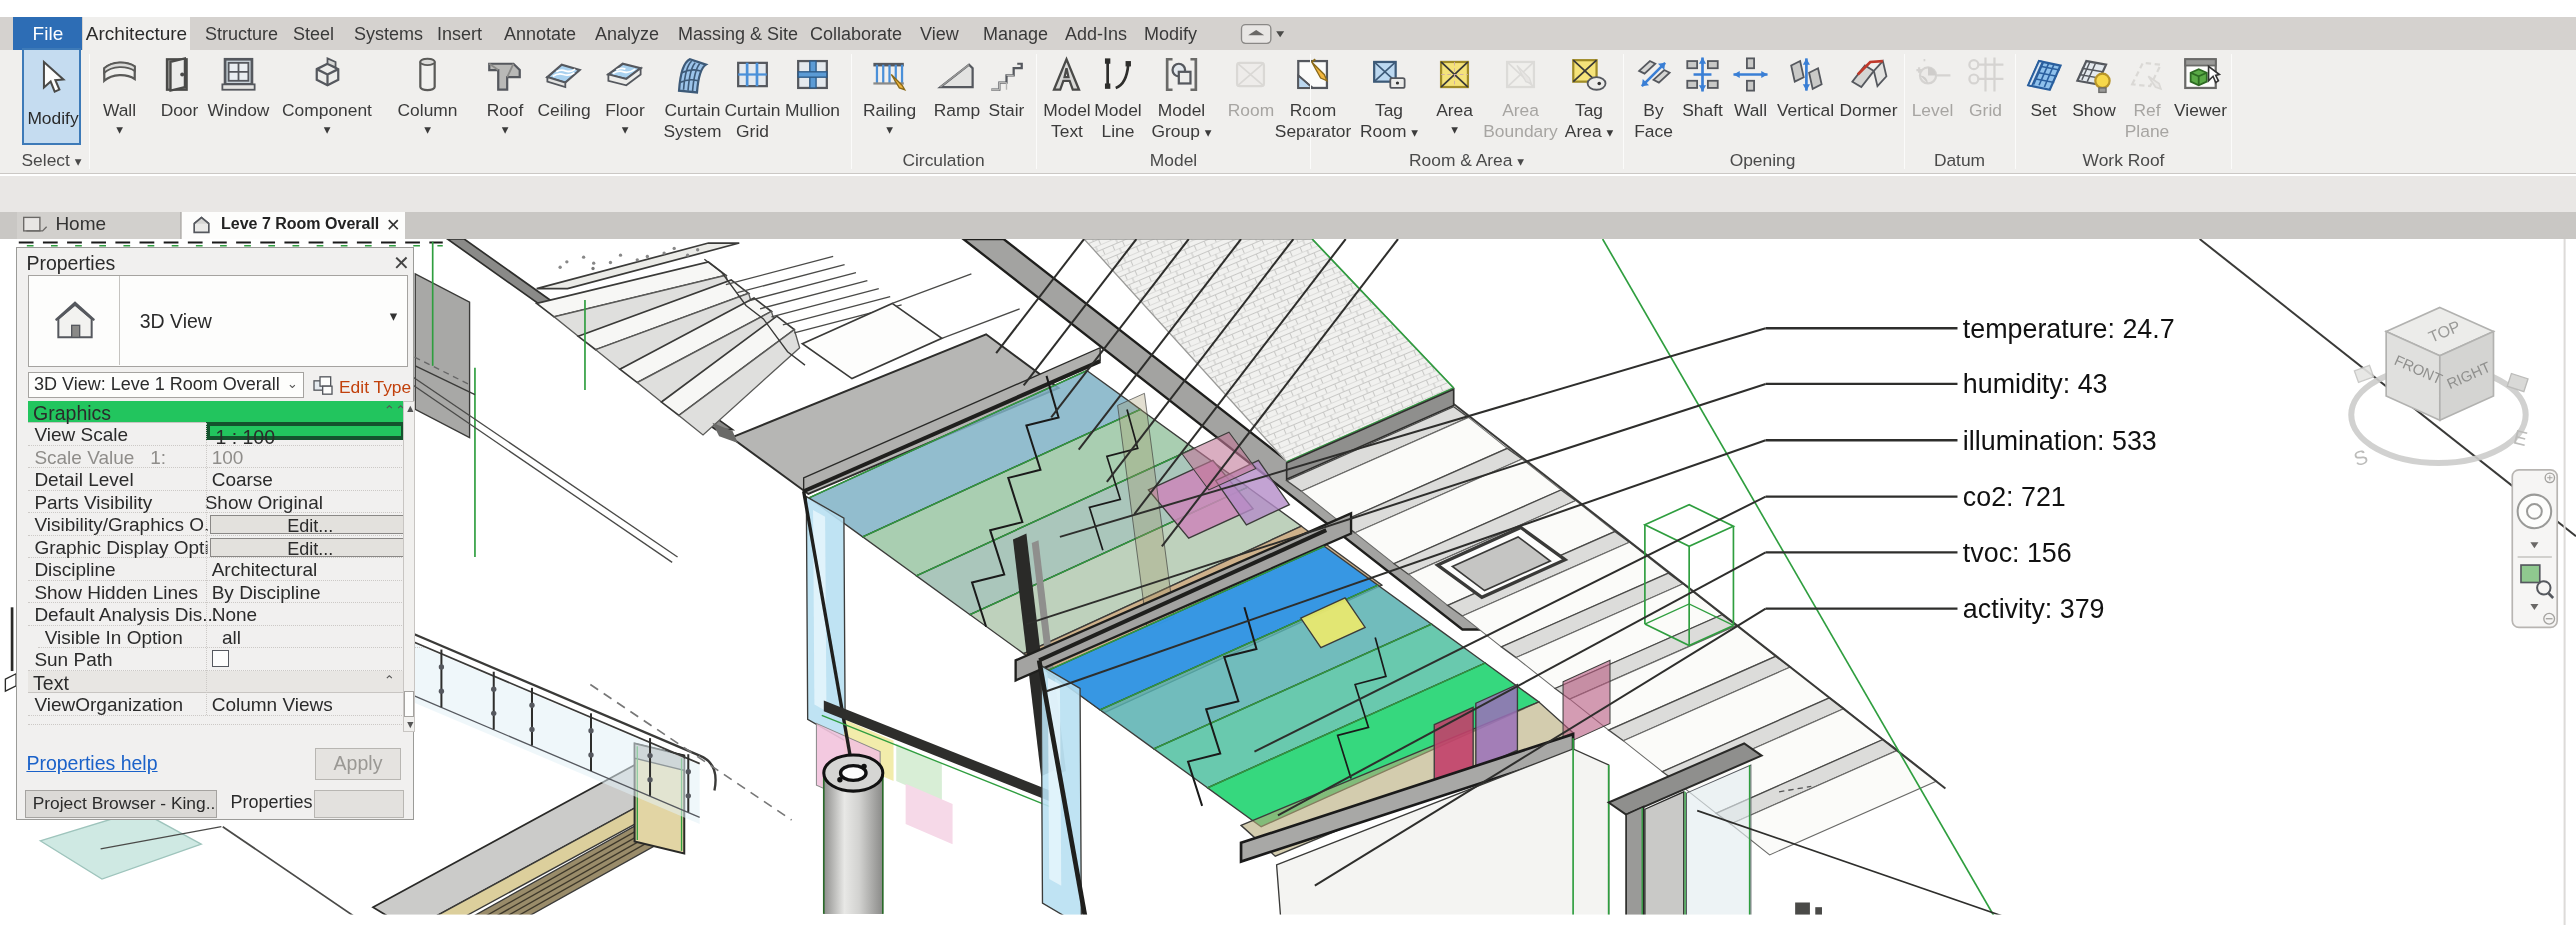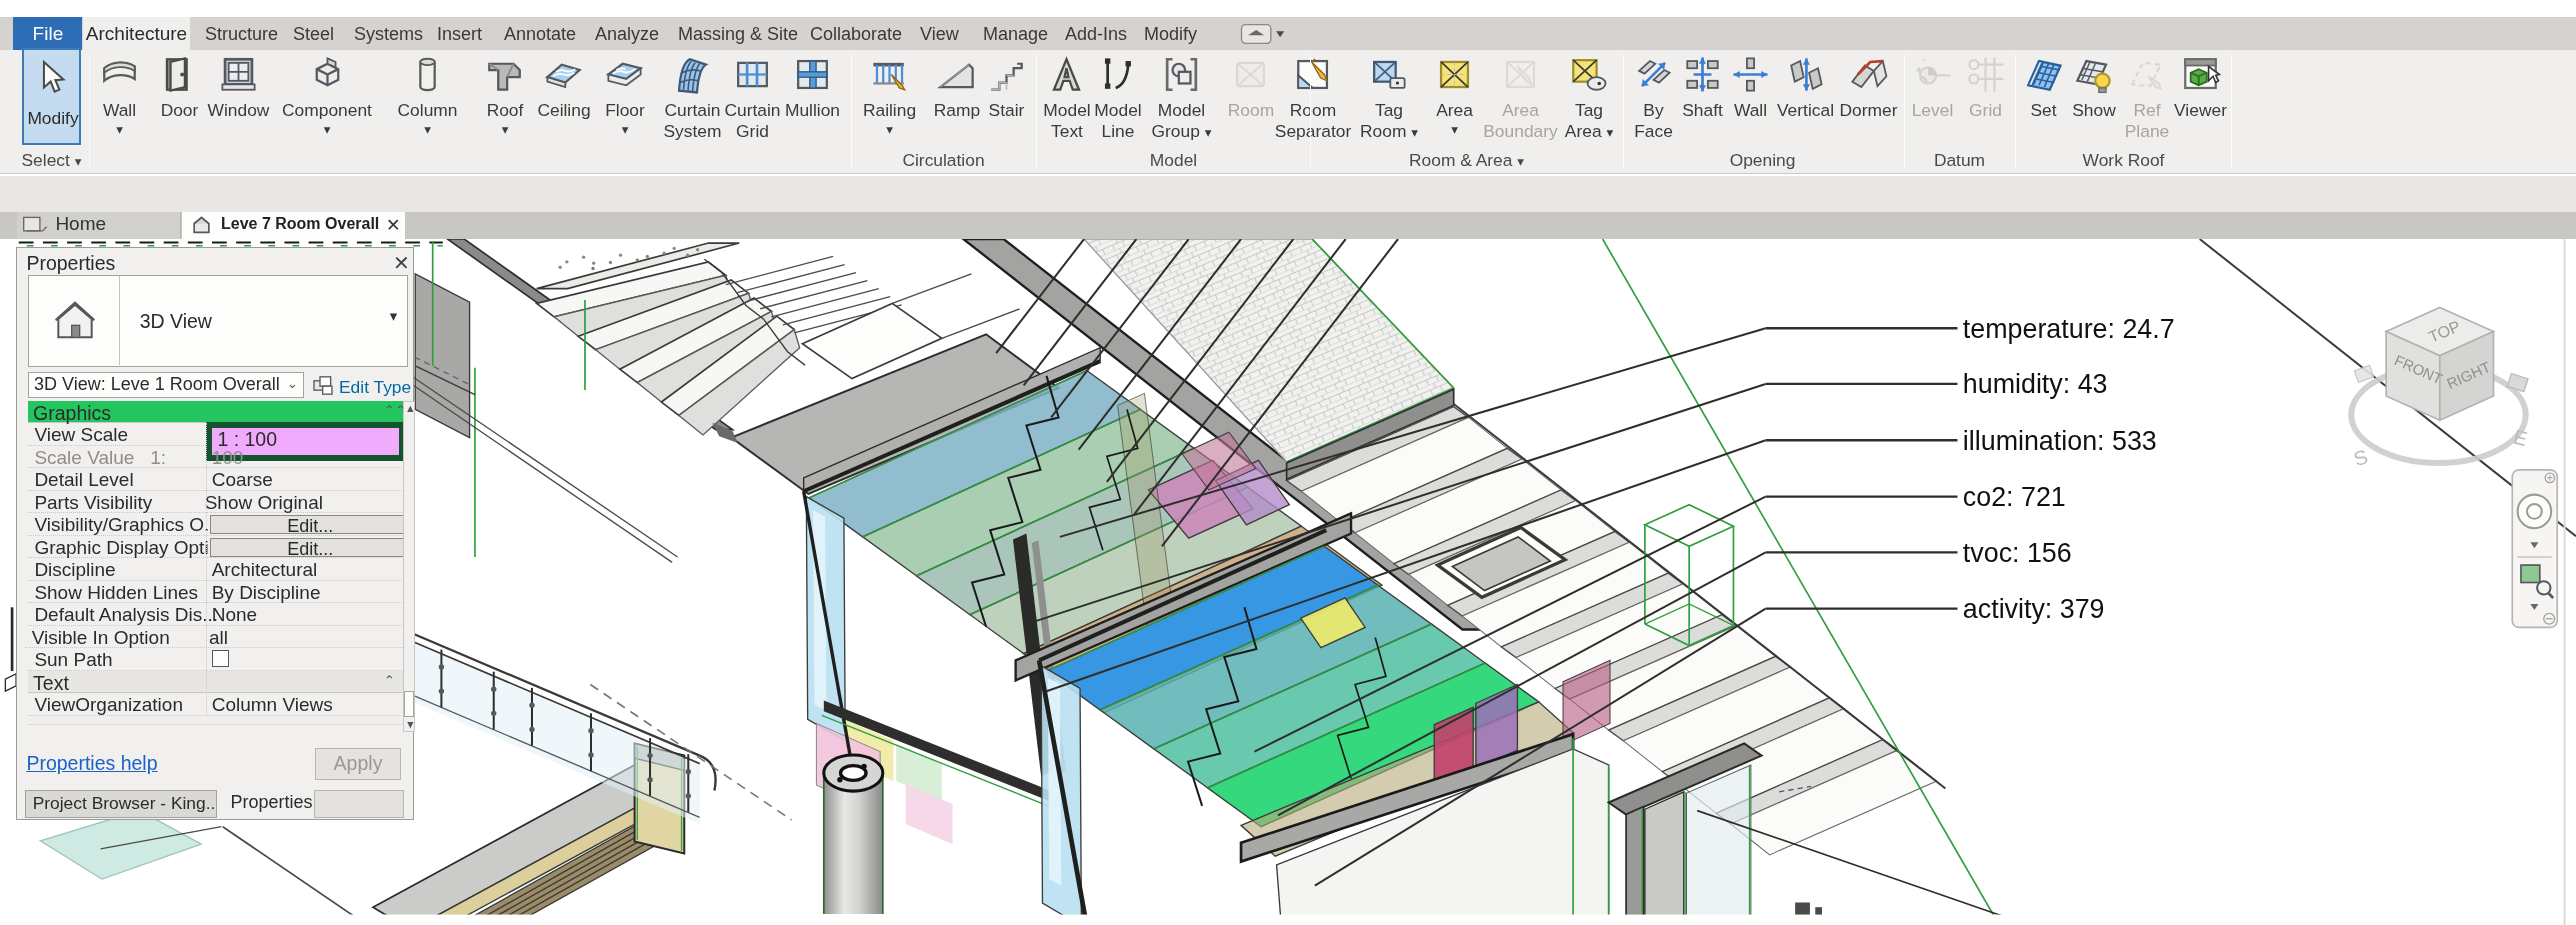--- a/index.html
+++ b/index.html
@@ -784,30 +784,30 @@
 
  <div class="abs" style="left:10.7px;top:124px;width:276px;height:25.5px;background:#fdfdfc;border:1.3px solid #a5a3a0">
    <div class="abs" style="left:5.4px;top:1.3px;font-size:18px;color:#2b2b2b;white-space:nowrap">3D View: Leve 1 Room Overall</div>
    <div class="abs" style="left:258px;top:2.7px;font-size:13.4px;color:#555">⌄</div>
  </div>
  <svg class="abs" style="left:295px;top:126px" width="24" height="23" viewBox="0 0 36 34">
         <rect x="3" y="10" width="14" height="14" fill="#e4e9ee" stroke="#55585e" stroke-width="2"></rect>
         <rect x="12" y="4" width="16" height="14" fill="#fdfdfc" stroke="#55585e" stroke-width="2"></rect>
         <rect x="16" y="18" width="14" height="12" fill="#fdfdfc" stroke="#55585e" stroke-width="2"></rect>
       </svg>
- <div class="abs" style="left:322px;top:129px;font-size:17.4px;color:#0369a1">Edit Type</div>
+ <div class="abs" style="left:322px;top:129px;font-size:17.4px;color:#c2410c">Edit Type</div>
 
  <div class="abs" style="left:10.7px;top:153px;width:376px;height:22px;background:#22c55e;border-bottom:1.3px solid #c8c5c2">
    <div class="abs" style="left:5.4px;top:0.7px;font-size:19.5px;color:#2b2b2b">Graphics</div>
    <div class="abs" style="left:356px;top:2px;font-size:13.4px;color:#555">⌃⌃</div>
  </div>
  <div class="prow" style="left:10.7px;top:175px;height:23px">
         <div class="abs" style="left:6.7px;top:1.3px">View Scale</div>
       </div>
- <div class="abs" style="left:189px;top:174px;width:199px;height:39px;background:#f0abfc;border:6px solid #14532d">
+ <div class="abs" style="left:189px;top:174px;width:199px;height:18px;background:#22c55e;border:4px solid #14532d">
         <div class="abs" style="left:5.4px;top:0px;font-size:19.5px">1 : 100</div>
       </div>
  <div class="prow" style="left:10.7px;top:198px;height:22px;color:#8f8d8a">
         <div class="abs" style="left:6.7px;top:1.3px">Scale Value&nbsp;&nbsp;&nbsp;1:</div>
         <div class="abs" style="left:184px;top:1.3px">100</div>
       </div>
  <div class="prow" style="left:10.7px;top:220px;height:23px">
         <div class="abs" style="left:6.7px;top:1.3px">Detail Level</div>
         <div class="abs" style="left:184px;top:1.3px">Coarse</div>
       </div>
@@ -828,21 +828,21 @@
         <div class="abs" style="left:184px;top:1.3px">Architectural</div>
       </div>
  <div class="prow" style="left:10.7px;top:333px;height:22px">
         <div class="abs" style="left:6.7px;top:1.3px">Show Hidden Lines</div>
         <div class="abs" style="left:184px;top:1.3px">By Discipline</div>
       </div>
  <div class="prow" style="left:10.7px;top:355px;height:23px">
         <div class="abs" style="left:6.7px;top:1.3px">Default Analysis Dis...</div>
         <div class="abs" style="left:184px;top:1.3px">None</div>
       </div>
- <div class="prow" style="left:8px;top:378px;height:22px">
+ <div class="prow" style="left:21px;top:378px;height:22px">
         <div class="abs" style="left:6.7px;top:1.3px">Visible In Option</div>
         <div class="abs" style="left:184px;top:1.3px">all</div>
       </div>
  <div class="prow" style="left:10.7px;top:400px;height:23px">
         <div class="abs" style="left:6.7px;top:1.3px">Sun Path</div>
         <div class="abs" style="left:184px;top:2px;width:17.4px;height:17.4px;background:#fdfdfc;border:1.3px solid #55585e"></div>
       </div>
  <div class="abs" style="left:10.7px;top:423px;width:376px;height:22px;background:#e8e6e3;border-bottom:1.3px solid #c8c5c2">
    <div class="abs" style="left:5.4px;top:0.7px;font-size:19.5px;color:#2b2b2b">Text</div>
    <div class="abs" style="left:356px;top:2px;font-size:13.4px;color:#555">⌃</div>

